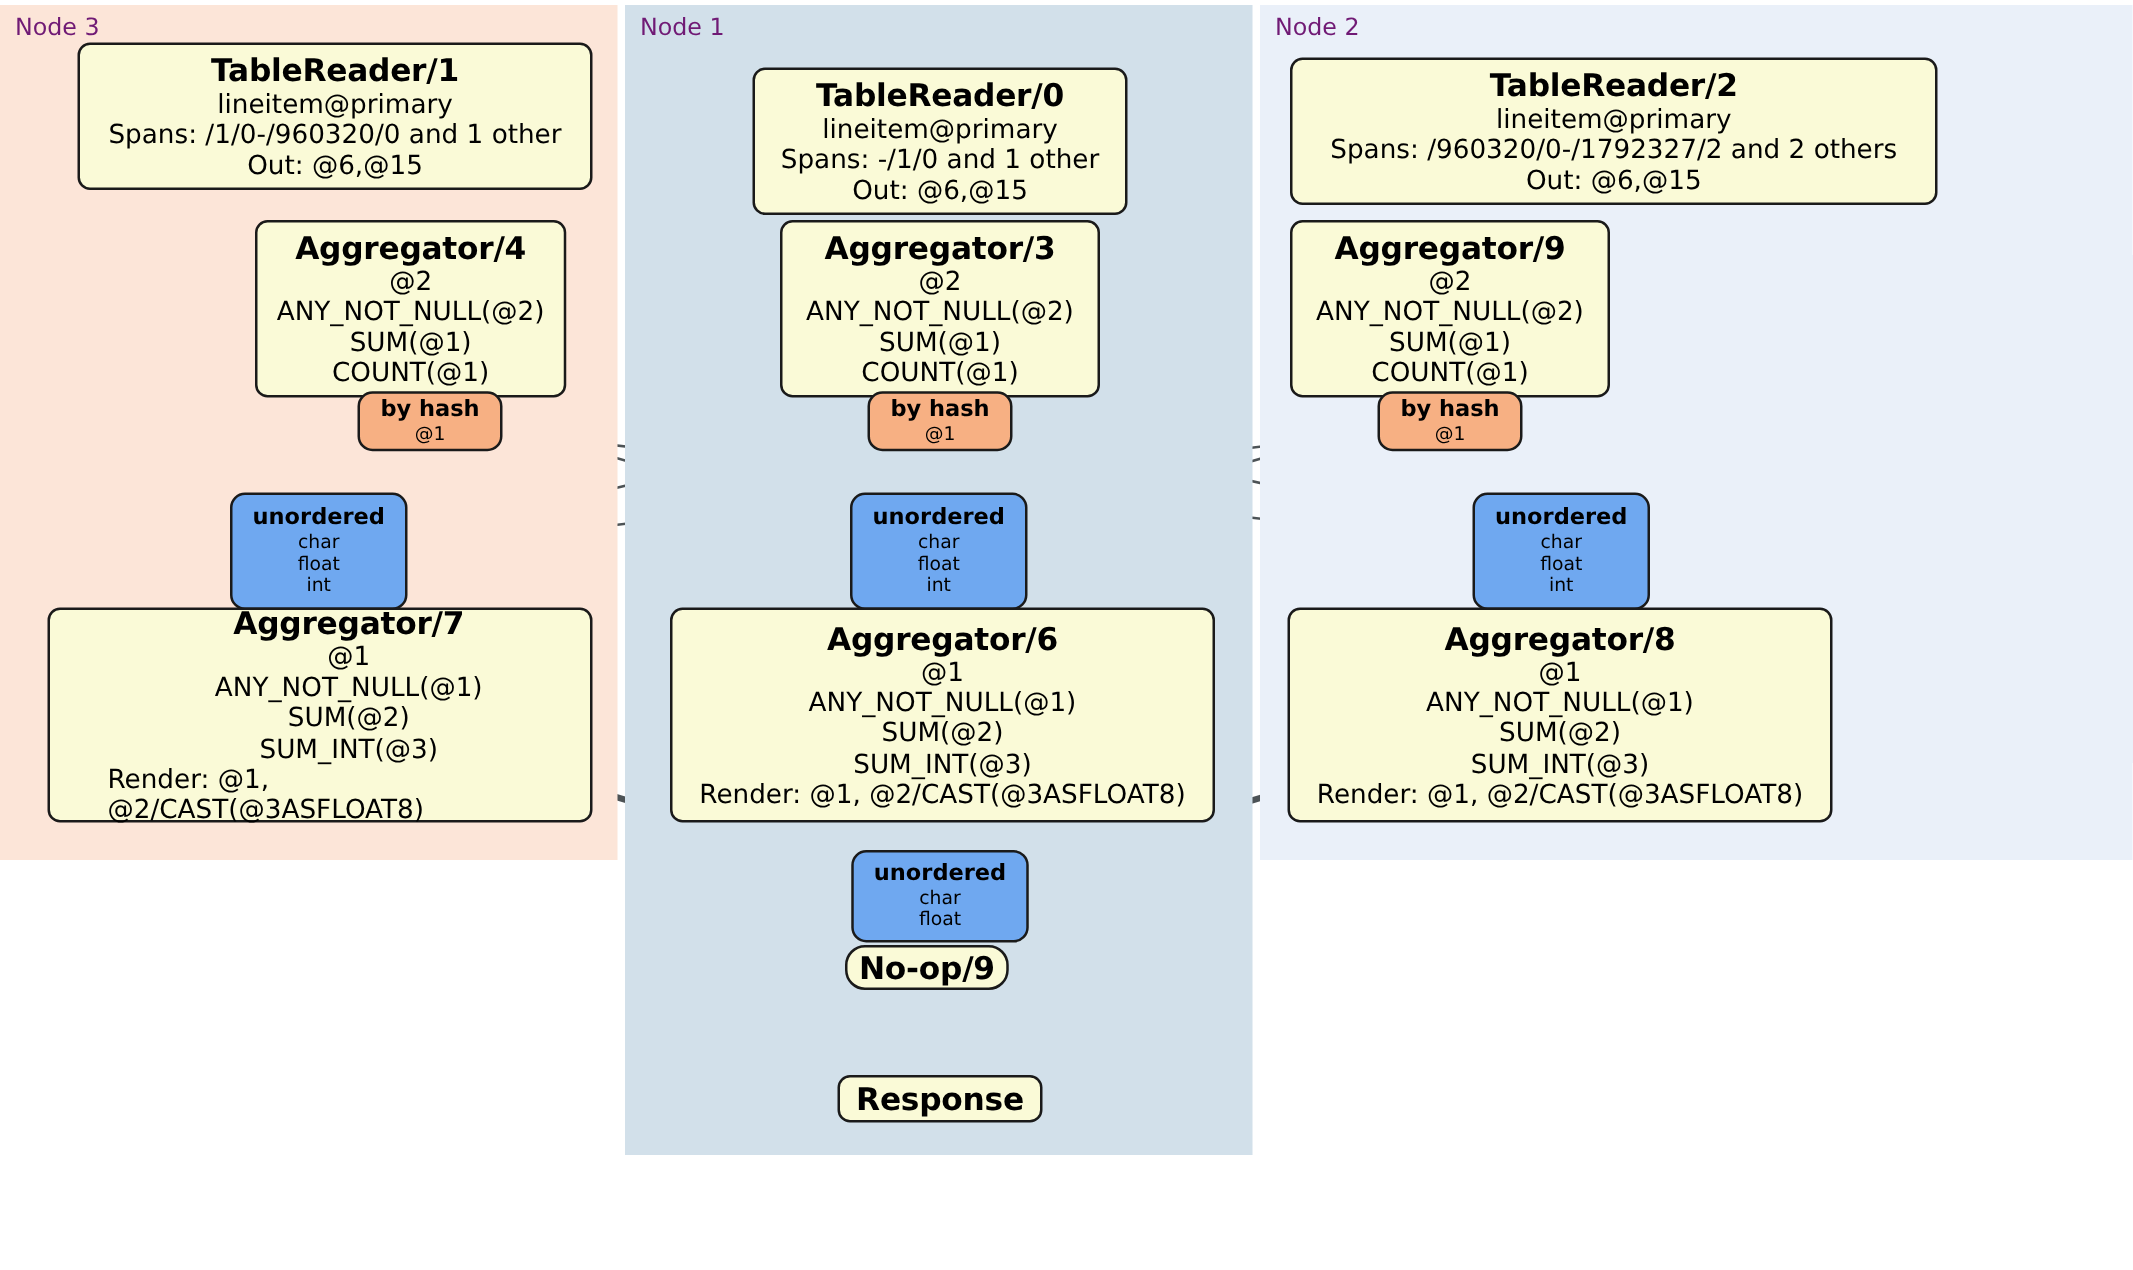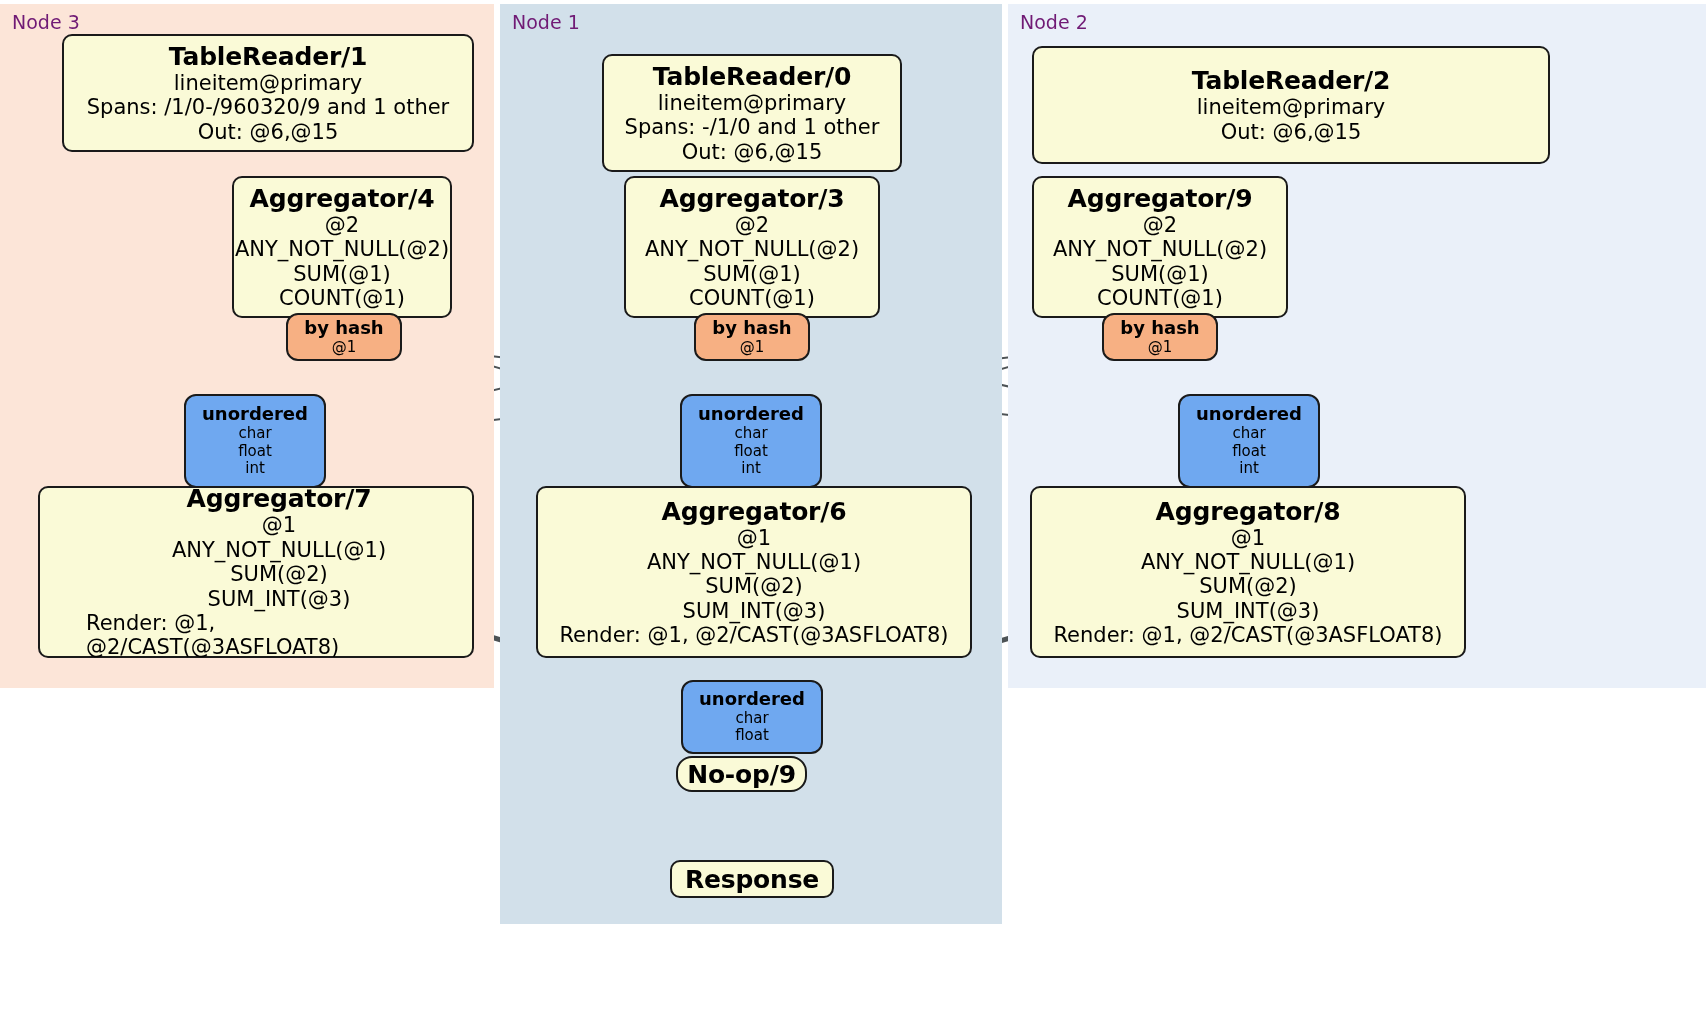--- a/index.html
+++ b/index.html
@@ -78,21 +78,21 @@
   }
   .sub-sm {
     font-size: 15px;
   }
 
   
   #tr1 { left: 62px;   top: 34px;  width: 412px; height: 118px; }
   #tr0 { left: 602px;  top: 34px;  width: 300px; height: 118px; margin-top: 20px; }
   #tr2 { left: 1032px; top: 34px;  width: 518px; height: 118px; margin-top: 12px; }
 
-  #ag4 { left: 232px;  top: 176px; width: 220px; height: 142px; }
+  #ag4 { left: 204px;  top: 176px; width: 249px; height: 142px; }
   #ag3 { left: 624px;  top: 176px; width: 256px; height: 142px; }
   #ag5 { left: 1032px; top: 176px; width: 256px; height: 142px; }
 
   #bh4 { left: 286px;  top: 313px; width: 116px; height: 48px; }
   #bh3 { left: 694px;  top: 313px; width: 116px; height: 48px; }
   #bh5 { left: 1102px; top: 313px; width: 116px; height: 48px; }
 
   #uo7 { left: 184px;  top: 394px; width: 142px; height: 94px; }
   #uo6 { left: 680px;  top: 394px; width: 142px; height: 94px; }
   #uo8 { left: 1178px; top: 394px; width: 142px; height: 94px; }
@@ -150,32 +150,33 @@
 <div class="panel" id="panel-node1">
   <span class="panel-label">Node 1</span>
 </div>
 <div class="panel" id="panel-node2">
   <span class="panel-label">Node 2</span>
 </div>
 
 <div class="box proc" id="tr1">
   <div class="ttl">TableReader/1</div>
   <div class="sub">lineitem@primary</div>
-  <div class="sub">Spans: /1/0-/960320/9 and 1 other</div>
+  <div class="sub">Spans: /1/0-/960320/0 and 1 other</div>
   <div class="sub">Out: @6,@15</div>
 </div>
 <div class="box proc" id="tr0">
   <div class="ttl">TableReader/0</div>
   <div class="sub">lineitem@primary</div>
   <div class="sub">Spans: -/1/0 and 1 other</div>
   <div class="sub">Out: @6,@15</div>
 </div>
 <div class="box proc" id="tr2">
   <div class="ttl">TableReader/2</div>
   <div class="sub">lineitem@primary</div>
+  <div class="sub">Spans: /960320/0-/1792327/2 and 2 others</div>
   <div class="sub">Out: @6,@15</div>
 </div>
 
 <div class="box proc" id="ag4">
   <div class="ttl">Aggregator/4</div>
   <div class="sub">@2</div>
   <div class="sub">ANY_NOT_NULL(@2)</div>
   <div class="sub">SUM(@1)</div>
   <div class="sub">COUNT(@1)</div>
 </div>

